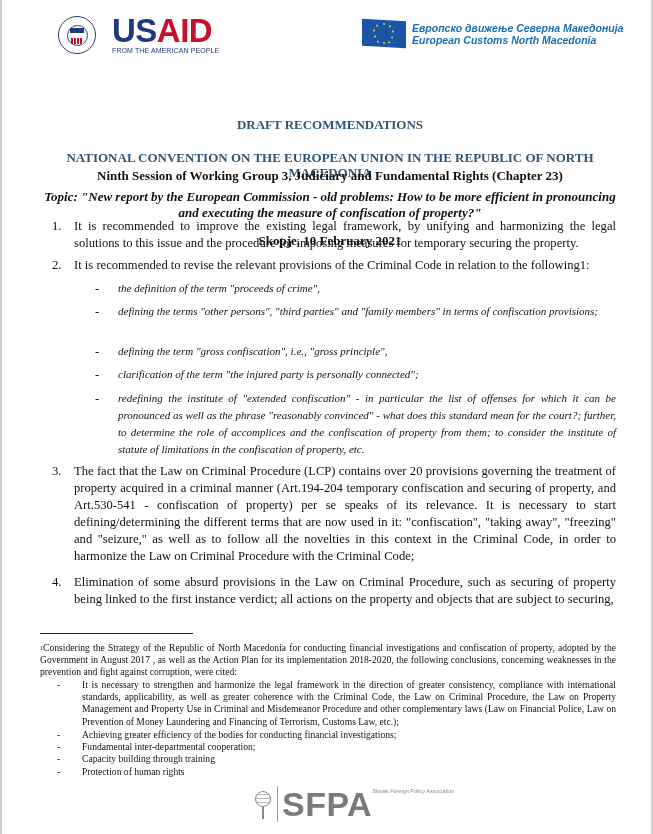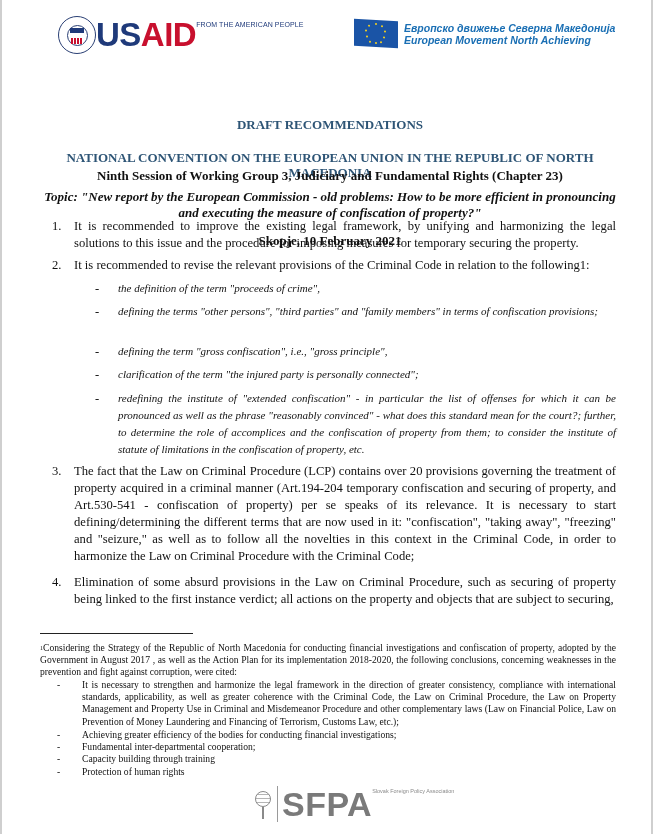--- a/index.html
+++ b/index.html
@@ -6,27 +6,27 @@
   body { width: 653px; height: 834px; overflow: hidden; position: relative; font-family: "Liberation Serif", serif; color: #111; }
   .edge-left { position: absolute; left: 0; top: 0; width: 2px; height: 834px; background: #cfcfcf; }
   .edge-right { position: absolute; right: 0; top: 0; width: 2px; height: 834px; background: #cfcfcf; }
 
   
   .logo-usaid { position: absolute; left: 58px; top: 13px; height: 44px; display: flex; align-items: center; }
   .seal { width: 38px; height: 38px; border-radius: 50%; border: 1.5px solid #2a3f74; box-sizing: border-box; position: relative; background: #fff; }
   .seal .inner { position: absolute; left: 8px; top: 8px; width: 19px; height: 19px; border-radius: 50%; border: 1px solid #2a3f74; background: #fff; }
   .seal .tag { position: absolute; left: 11px; top: 11px; width: 14px; height: 5px; background: #1f3a7a; }
   .seal .stripes { position: absolute; left: 12px; top: 21px; width: 12px; height: 6px; background: repeating-linear-gradient(90deg, #c8102e 0 2px, #fff 2px 3px); }
-  .usaid-text { margin-left: 0; display: flex; flex-direction: row; }
+  .usaid-text { margin-left: 16px; display: flex; flex-direction: column; }
   .usaid-word { font-family: "Liberation Sans", sans-serif; font-weight: bold; font-size: 33px; line-height: 30px; letter-spacing: -0.5px; }
   .usaid-word .us { color: #1f3a7a; }
   .usaid-word .aid { color: #c8102e; }
   .usaid-sub { font-family: "Liberation Sans", sans-serif; font-size: 7px; color: #1f3a7a; letter-spacing: 0.1px; margin-top: 1px; }
 
-  .logo-emnm { position: absolute; left: 354px; top: 20px; display: flex; align-items: center; }
+  .logo-emnm { position: absolute; left: 362px; top: 20px; display: flex; align-items: center; }
   .flag { width: 44px; height: 27px; background: #1a54a6; position: relative; transform: skewY(3deg); }
   .flag .star { position: absolute; width: 2px; height: 2px; background: #f7d21e; border-radius: 50%; }
   .emnm-text { margin-left: 6px; font-family: "Liberation Sans", sans-serif; font-style: italic; font-weight: bold; font-size: 10.5px; color: #1a6fb4; line-height: 12px; }
 
   
   .title { position: absolute; left: 40px; width: 580px; text-align: center; font-weight: bold; margin-top: 41px; }
   .t-draft { top: 76px; font-size: 13px; color: #2e5576; }
   .t-conv { top: 109px; font-size: 13px; color: #2e5576; line-height: 15px; }
   .t-session { top: 127px; font-size: 13px; color: #111; }
   .t-topic { top: 148px; font-size: 13px; font-style: italic; color: #111; line-height: 16px; }
@@ -82,21 +82,21 @@
     <span class="star" style="left:29px;top:16px"></span>
     <span class="star" style="left:26px;top:21px"></span>
     <span class="star" style="left:21px;top:22px"></span>
     <span class="star" style="left:15px;top:21px"></span>
     <span class="star" style="left:12px;top:16px"></span>
     <span class="star" style="left:11px;top:10px"></span>
     <span class="star" style="left:14px;top:5px"></span>
   </div>
   <div class="emnm-text">
     <div>Европско движење Северна Македонија</div>
-    <div>European Movement North Achieving</div>
+    <div>European Customs North Macedonia</div>
   </div>
 </div>
 
 <div class="title t-draft">DRAFT RECOMMENDATIONS</div>
 <div class="title t-conv">NATIONAL CONVENTION ON THE EUROPEAN UNION IN THE REPUBLIC OF NORTH MACEDONIA</div>
 <div class="title t-session">Ninth Session of Working Group 3, Judiciary and Fundamental Rights (Chapter 23)</div>
 <div class="title t-topic">Topic: "New report by the European Commission - old problems: How to be more efficient in pronouncing and executing the measure of confiscation of property?"</div>
 <div class="title t-date">Skopje, 10 February 2021</div>
 
 <div class="item" style="top:218px">

